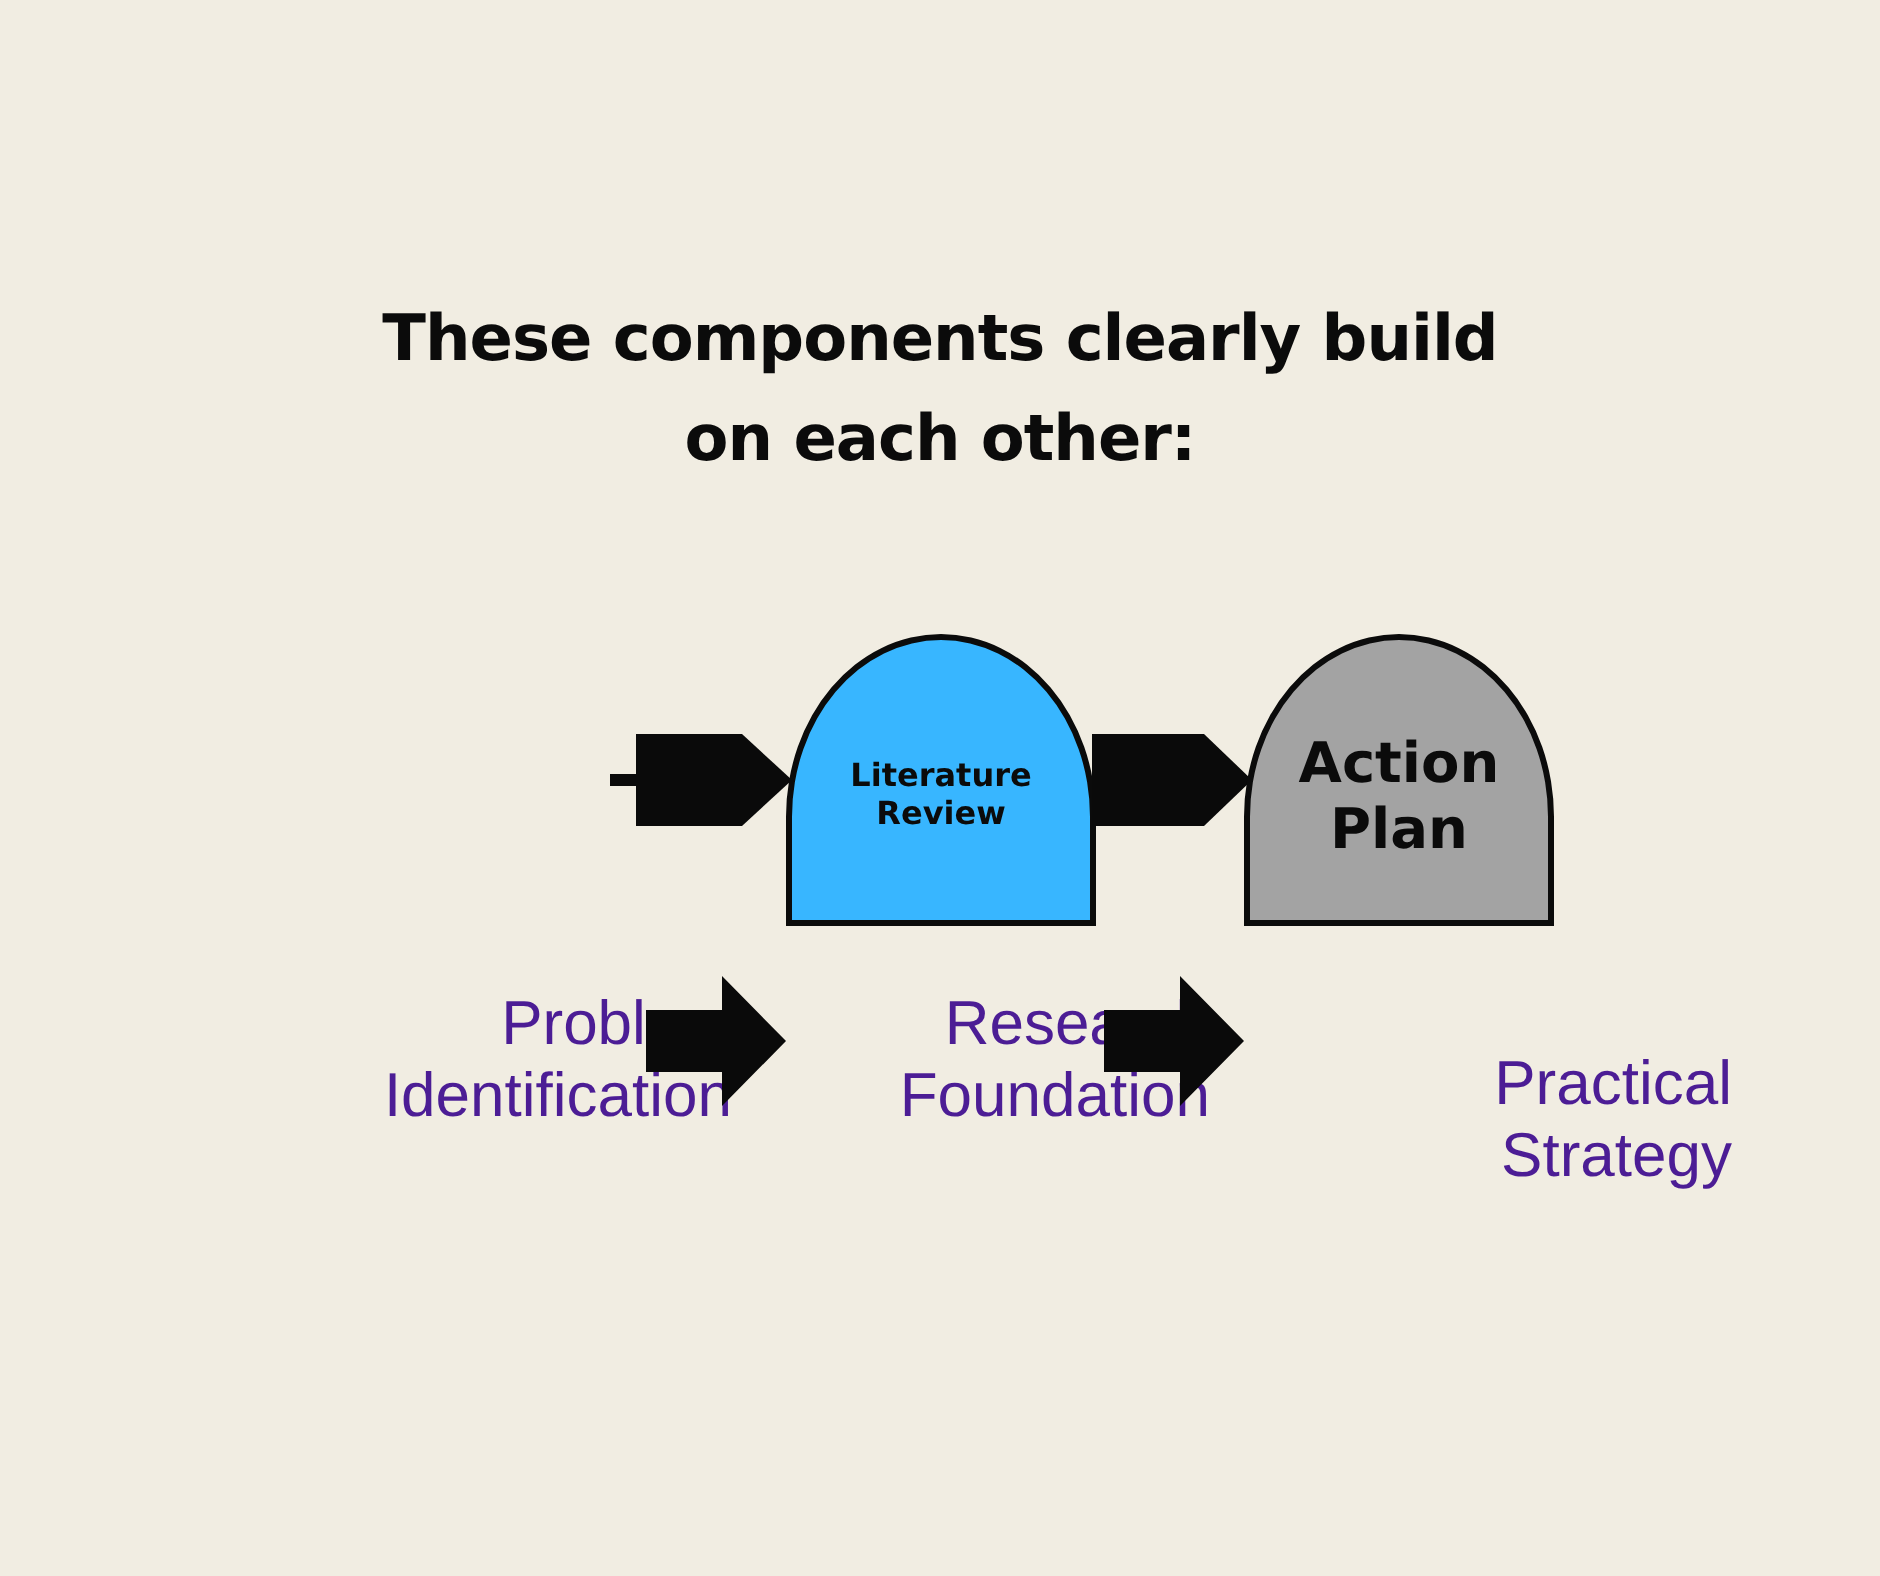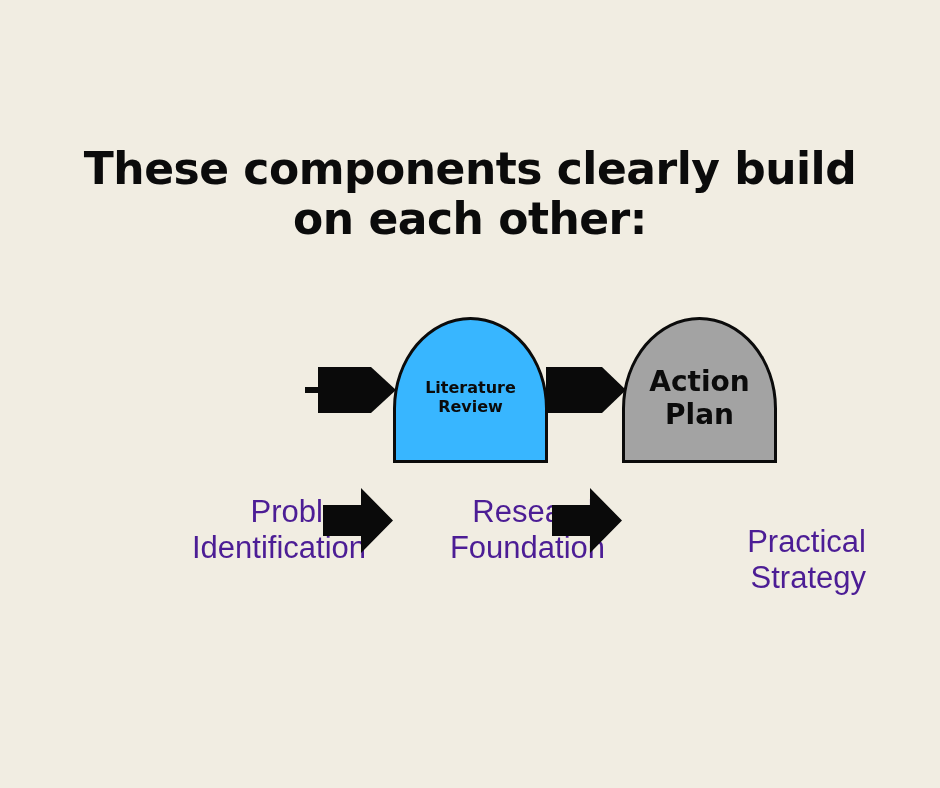--- a/index.html
+++ b/index.html
@@ -11,21 +11,21 @@
     overflow: hidden;
     font-family: "DejaVu Sans", sans-serif;
     color: #0B0B0B;
   }
   .title {
     position: absolute;
     top: 144px;
     left: 0;
     width: 940px;
     text-align: center;
-    font-size: 44px;
+    font-size: 32px;
     font-weight: 800;
     letter-spacing: -0.5px;
     line-height: 50px;
     color: #0B0B0B;
   }
   .title span { display: block; }
   .arch {
     position: absolute;
     top: 317px;
     height: 146px;

